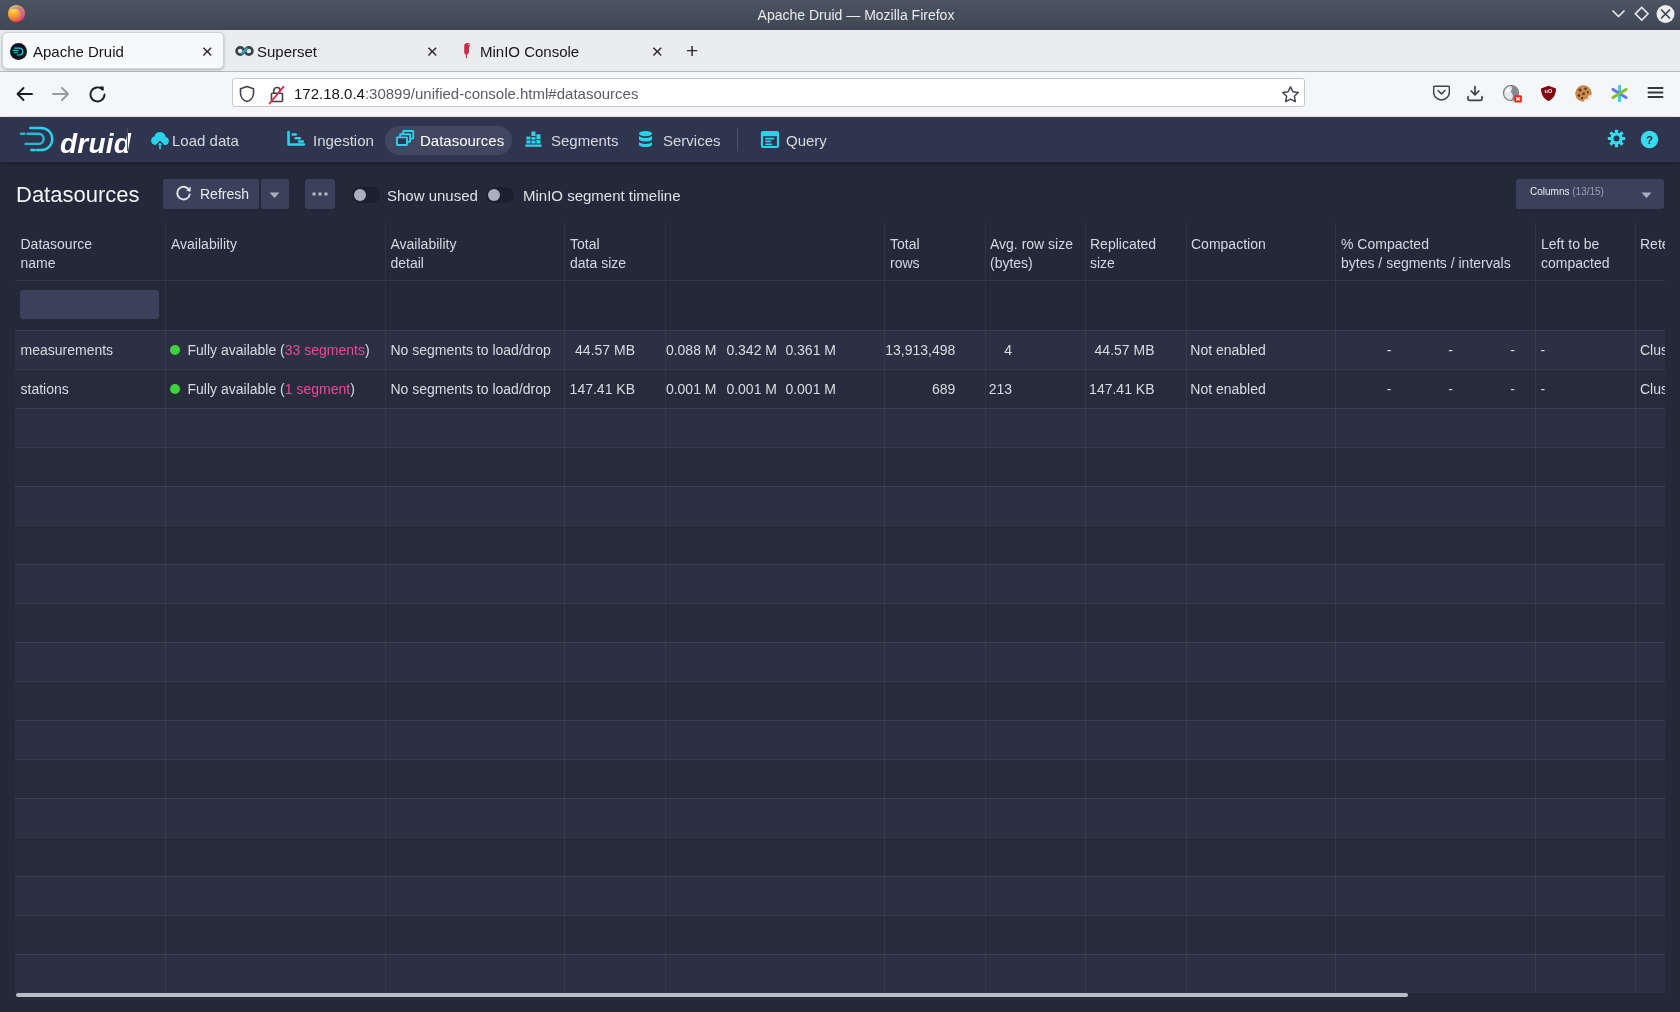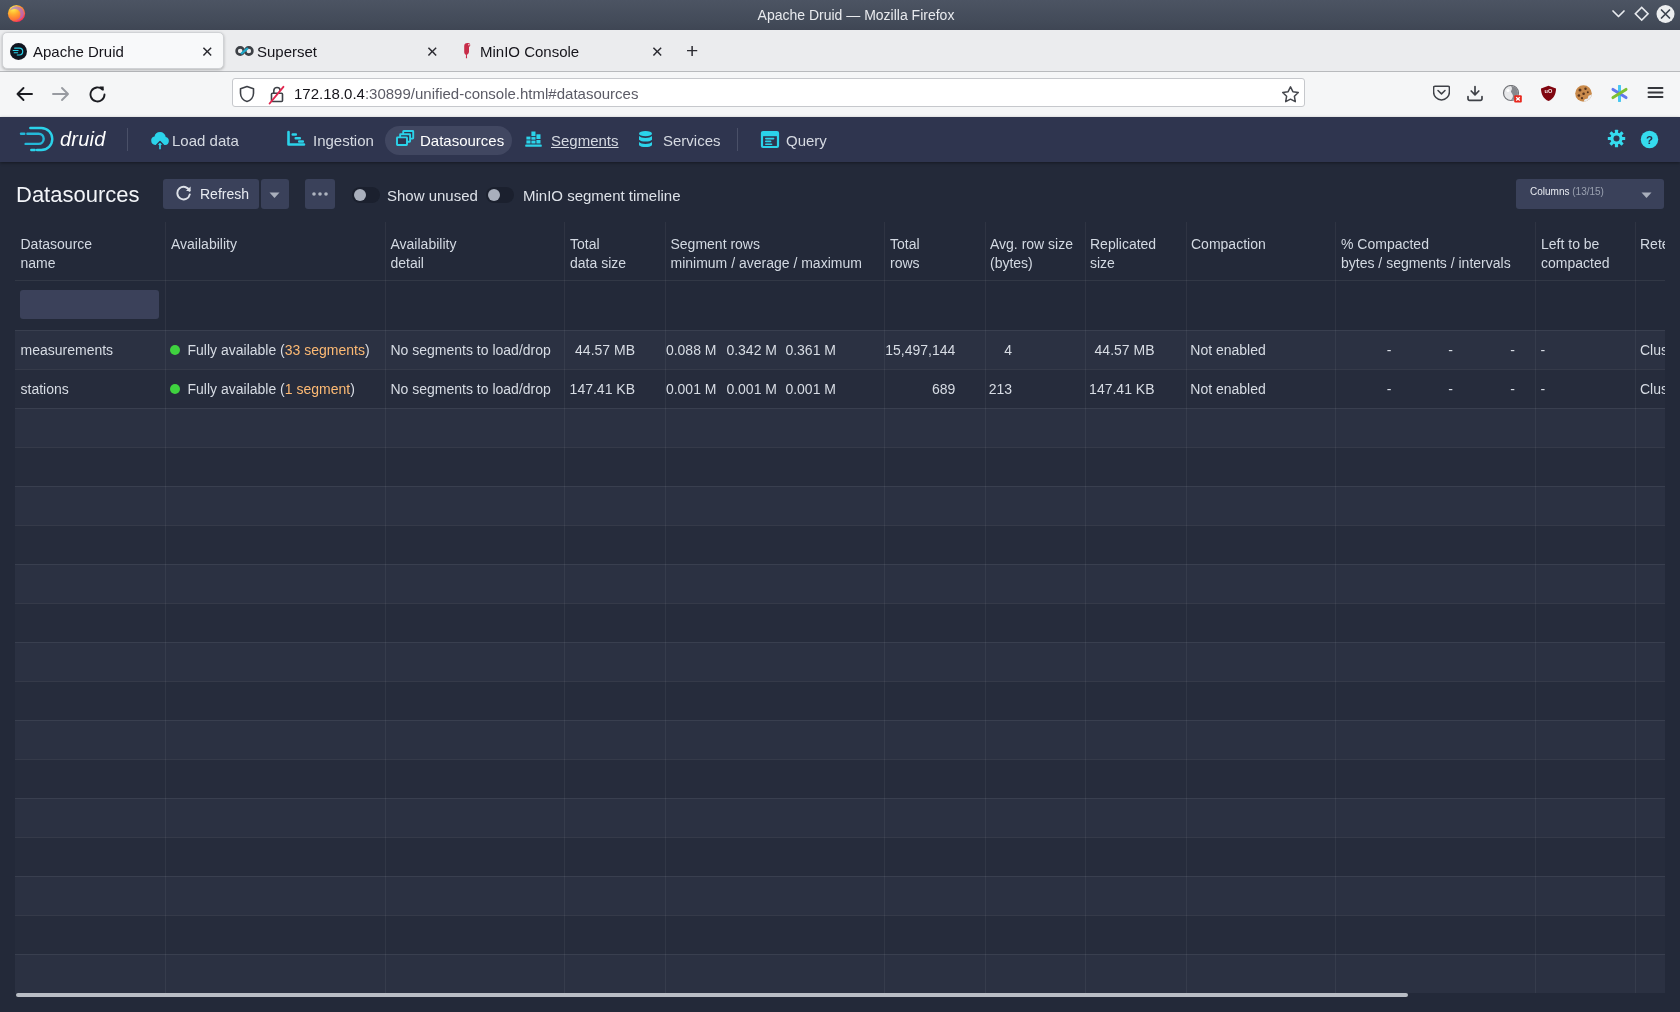--- a/index.html
+++ b/index.html
@@ -42,21 +42,21 @@
   
   #table { position:absolute; left:15px; top:222px; width:1650px; height:771px; overflow:hidden; }
   .hrow { position:absolute; left:0; width:1650px; }
   .cell { position:absolute; font-size:14px; color:#d7dce4; white-space:nowrap; }
   .hcell { position:absolute; font-size:14px; line-height:19px; color:#d3d9e2; white-space:nowrap; }
   .rowlight { background:#2b3142; }
   .rowdark { background:#262c3c; }
   .vline { position:absolute; top:0; width:1px; height:771px; background:rgba(255,255,255,0.055); }
   .hsep { border-top:1px solid rgba(255,255,255,0.07); }
   .dot { position:absolute; width:10px; height:10px; border-radius:50%; background:#3fd23f; }
-  a.lnk { color:#fdba74; text-decoration:none; }
+  a.lnk { color:#ec4899; text-decoration:none; }
   #filterinput { position:absolute; left:5px; top:9px; width:139px; height:29px;
     background:#3b415a; border-radius:3px; }
   #hscroll { position:absolute; left:16px; top:993px; width:1392px; height:3.5px;
     border-radius:2px; background:#b9bdc5; }
 </style>
 </head>
 <body>
 
 <div id="titlebar"></div>
 <div id="titletext">Apache Druid — Mozilla Firefox</div>
@@ -69,27 +69,27 @@
 <div class="tabx" style="left:426px;">✕</div>
 <div class="tabtitle" style="left:480px;">MinIO Console</div>
 <div class="tabx" style="left:651px;">✕</div>
 <div class="tabx" style="left:686px; font-size:21px; top:39px;">+</div>
 
 <div id="toolbar"></div>
 <div id="urlbar"></div>
 <div id="urltext">172.18.0.4<span class="gray">:30899/unified-console.html#datasources</span></div>
 
 <div id="navbar"></div>
-<div class="navitem" style="left:60px; font-size:20px; font-style:italic; color:#fff; top:128px; font-weight:400; letter-spacing:0.2px;">druid</div>
+<div class="navitem" style="left:60px; font-size:28px; font-style:italic; color:#fff; top:128px; font-weight:700; letter-spacing:0.2px;">druid</div>
 <div class="navsep" style="left:127px;"></div>
 <div class="navitem" style="left:172px;">Load data</div>
 <div class="navitem" style="left:313px;">Ingestion</div>
 <div id="dspill"></div>
 <div class="navitem" style="left:420px; color:#fff;">Datasources</div>
-<div class="navitem" style="left:551px;text-decoration:underline;">Segments</div>
+<div class="navitem" style="left:551px;">Segments</div>
 <div class="navitem" style="left:663px;">Services</div>
 <div class="navsep" style="left:737px;"></div>
 <div class="navitem" style="left:786px;">Query</div>
 
 <div id="pagetitle">Datasources</div>
 <div class="btn" style="left:163px; width:96px;">
     <span style="position:absolute;left:37px;top:7px;">Refresh</span>
   </div>
 <div class="btn" style="left:261px; width:28px;"></div>
 <div class="btn" style="left:305px; width:30px;"><svg width="30" height="30">
@@ -109,21 +109,20 @@
   <span style="position:absolute;left:14px;top:7px;font-size:10px;">Columns <span style="color:#9aa1b0;">(13/15)</span></span>
 </div>
 
 <div id="table">
 
   <div class="hrow" style="top:0; height:58px;">
     <div class="hcell" style="left:5.5px; top:13px;">Datasource<br>name</div>
     <div class="hcell" style="left:156px; top:13px;">Availability</div>
     <div class="hcell" style="left:375.5px; top:13px;">Availability<br>detail</div>
     <div class="hcell" style="left:555px; top:13px;">Total<br>data size</div>
-    <div class="hcell" style="left:655.5px; top:13px;">Segment rows<br>minimum / average / maximum</div>
     <div class="hcell" style="left:875px; top:13px;">Total<br>rows</div>
     <div class="hcell" style="left:975px; top:13px;">Avg. row size<br>(bytes)</div>
     <div class="hcell" style="left:1075px; top:13px;">Replicated<br>size</div>
     <div class="hcell" style="left:1176px; top:13px;">Compaction</div>
     <div class="hcell" style="left:1326px; top:13px;">% Compacted<br>bytes / segments / intervals</div>
     <div class="hcell" style="left:1526px; top:13px;">Left to be<br>compacted</div>
     <div class="hcell" style="left:1625px; top:13px;">Rete</div>
   </div>
 
   <div class="hrow hsep" style="top:58px; height:50px;">
@@ -132,21 +131,21 @@
 
   <div class="hrow rowlight hsep" style="top:108px; height:39px;">
     <div class="cell" style="left:5.5px; top:11px;">measurements</div>
     <div class="dot" style="left:154.5px; top:14px;"></div>
     <div class="cell" style="left:172.5px; top:11px;">Fully available (<a class="lnk">33 segments</a>)</div>
     <div class="cell" style="left:375.5px; top:11px;">No segments to load/drop</div>
     <div class="cell" style="right:1030px; top:11px;">44.57 MB</div>
     <div class="cell" style="right:948.5px; top:11px;">0.088 M</div>
     <div class="cell" style="right:888px; top:11px;margin-left:36px;">0.342 M</div>
     <div class="cell" style="right:829px; top:11px;">0.361 M</div>
-    <div class="cell" style="right:709.7px; top:11px;">15,497,144</div>
+    <div class="cell" style="right:709.7px; top:11px;">13,913,498</div>
     <div class="cell" style="right:653px; top:11px;">4</div>
     <div class="cell" style="right:510.5px; top:11px;">44.57 MB</div>
     <div class="cell" style="left:1175.3px; top:11px;">Not enabled</div>
     <div class="cell" style="right:273.5px; top:11px;">-</div>
     <div class="cell" style="right:212px; top:11px;">-</div>
     <div class="cell" style="right:150px; top:11px;">-</div>
     <div class="cell" style="left:1525.4px; top:11px;">-</div>
     <div class="cell" style="left:1625px; top:11px;">Cluster</div>
   </div>
   <div class="hrow rowdark hsep" style="top:147px; height:39px;">

